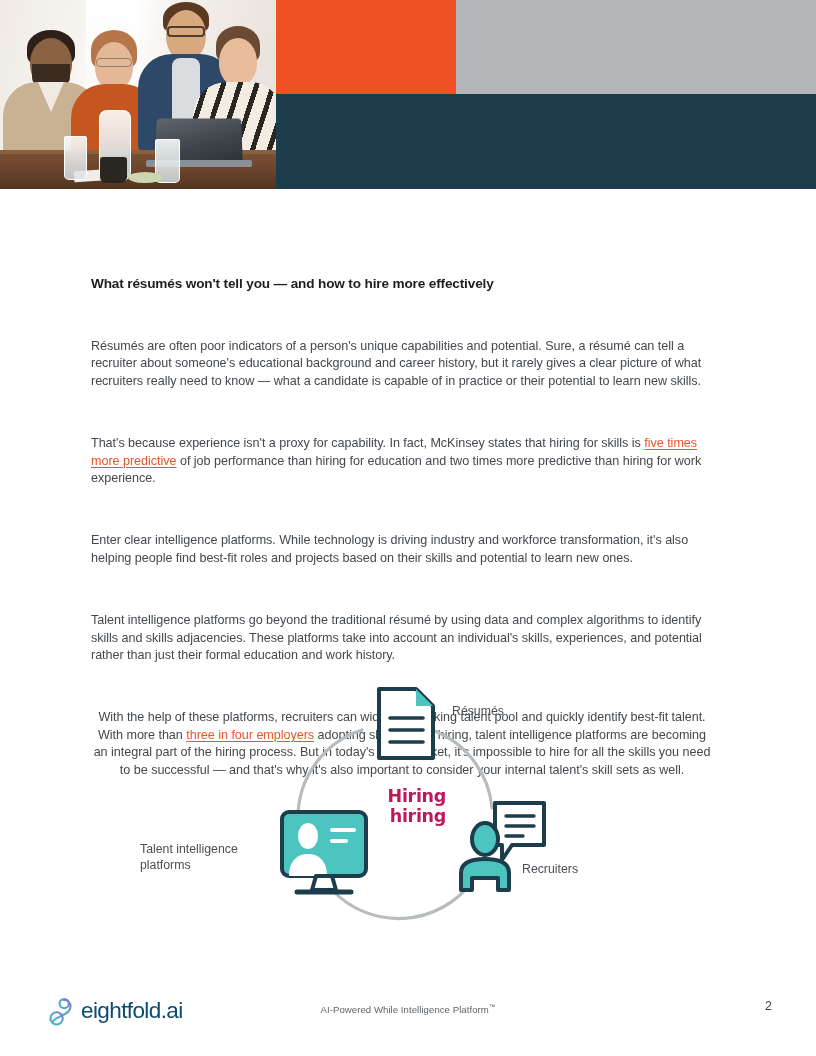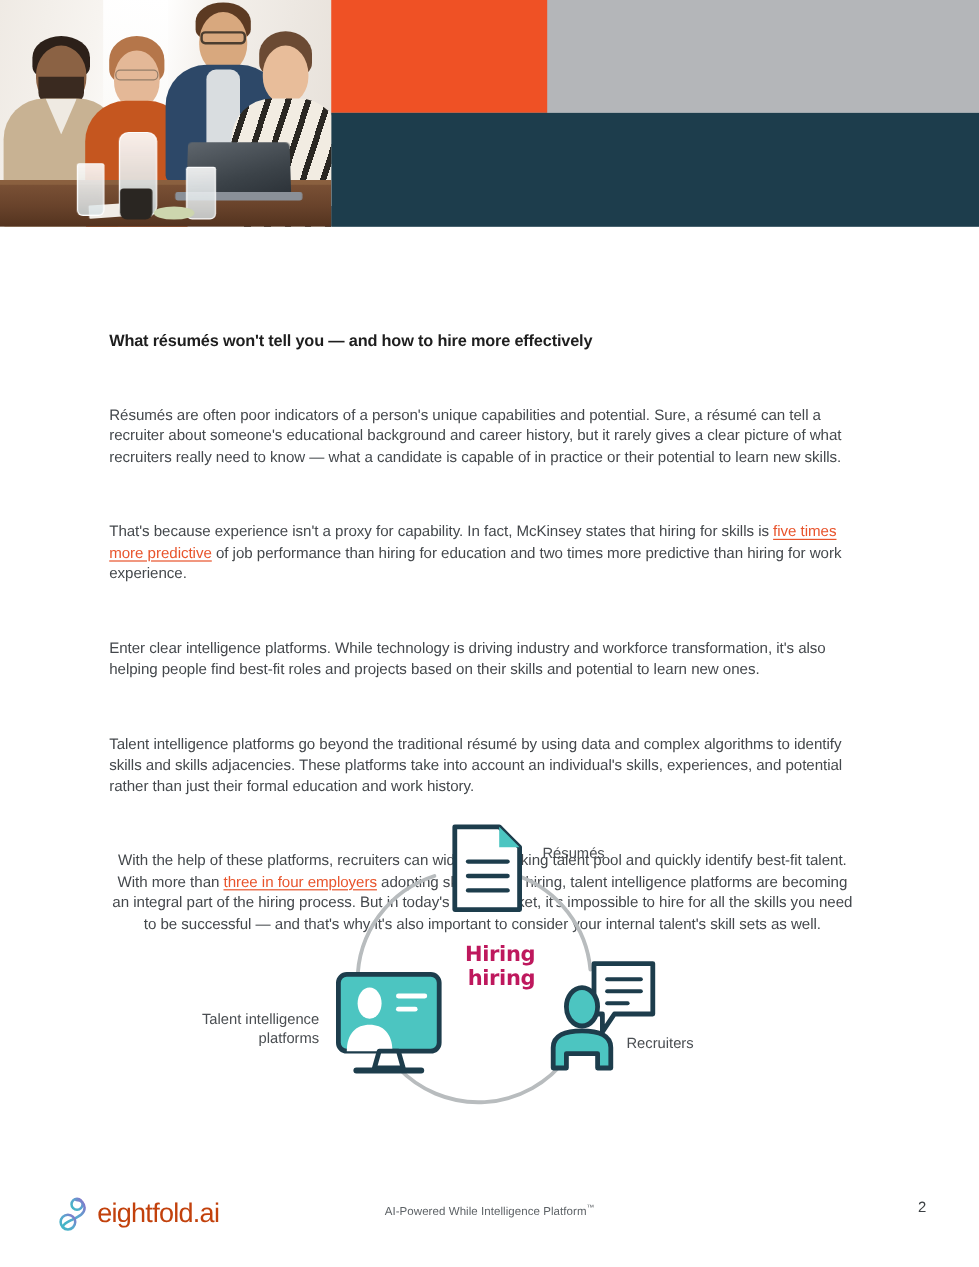--- a/index.html
+++ b/index.html
@@ -213,21 +213,21 @@
   }
   .diagram svg { display: block; }
   .dlabel {
     position: absolute;
     font-size: 12.3px;
     color: #4a4e52;
     line-height: 15.5px;
   }
   .dlabel-resumes   { left: 312px; top: 36px; }
   .dlabel-recruiters{ left: 382px; top: 194px; }
-  .dlabel-platforms { left: 0px;   top: 174px; width: 126px; text-align: right; }
+  .dlabel-platforms { left: 0px;   top: 174px; width: 126px; text-align: left; }
   .dcenter {
     position: absolute;
     left: 202px; top: 118px;
     width: 104px;
     text-align: right;
     font-family: "DejaVu Sans", sans-serif;
     font-size: 17.5px;
     font-weight: bold;
     color: #be185d;
     line-height: 20px;
@@ -239,21 +239,21 @@
     position: absolute;
     left: 0; bottom: 0;
     width: 816px; height: 74px;
   }
   .footer-logo {
     position: absolute; left: 48px; top: 14px;
     display: flex; align-items: center; gap: 7px;
   }
   .footer-logo-text {
     font-size: 22.5px;
-    color: #c2410c;
+    color: #0c4a6e;
     letter-spacing: -0.6px;
   }
   .footer-center {
     position: absolute; left: 0; top: 21px; width: 816px;
     text-align: center;
     font-size: 9.6px;
     color: #5e6367;
     letter-spacing: 0.05px;
   }
   .footer-center .tm { font-size: 6.5px; vertical-align: super; }

